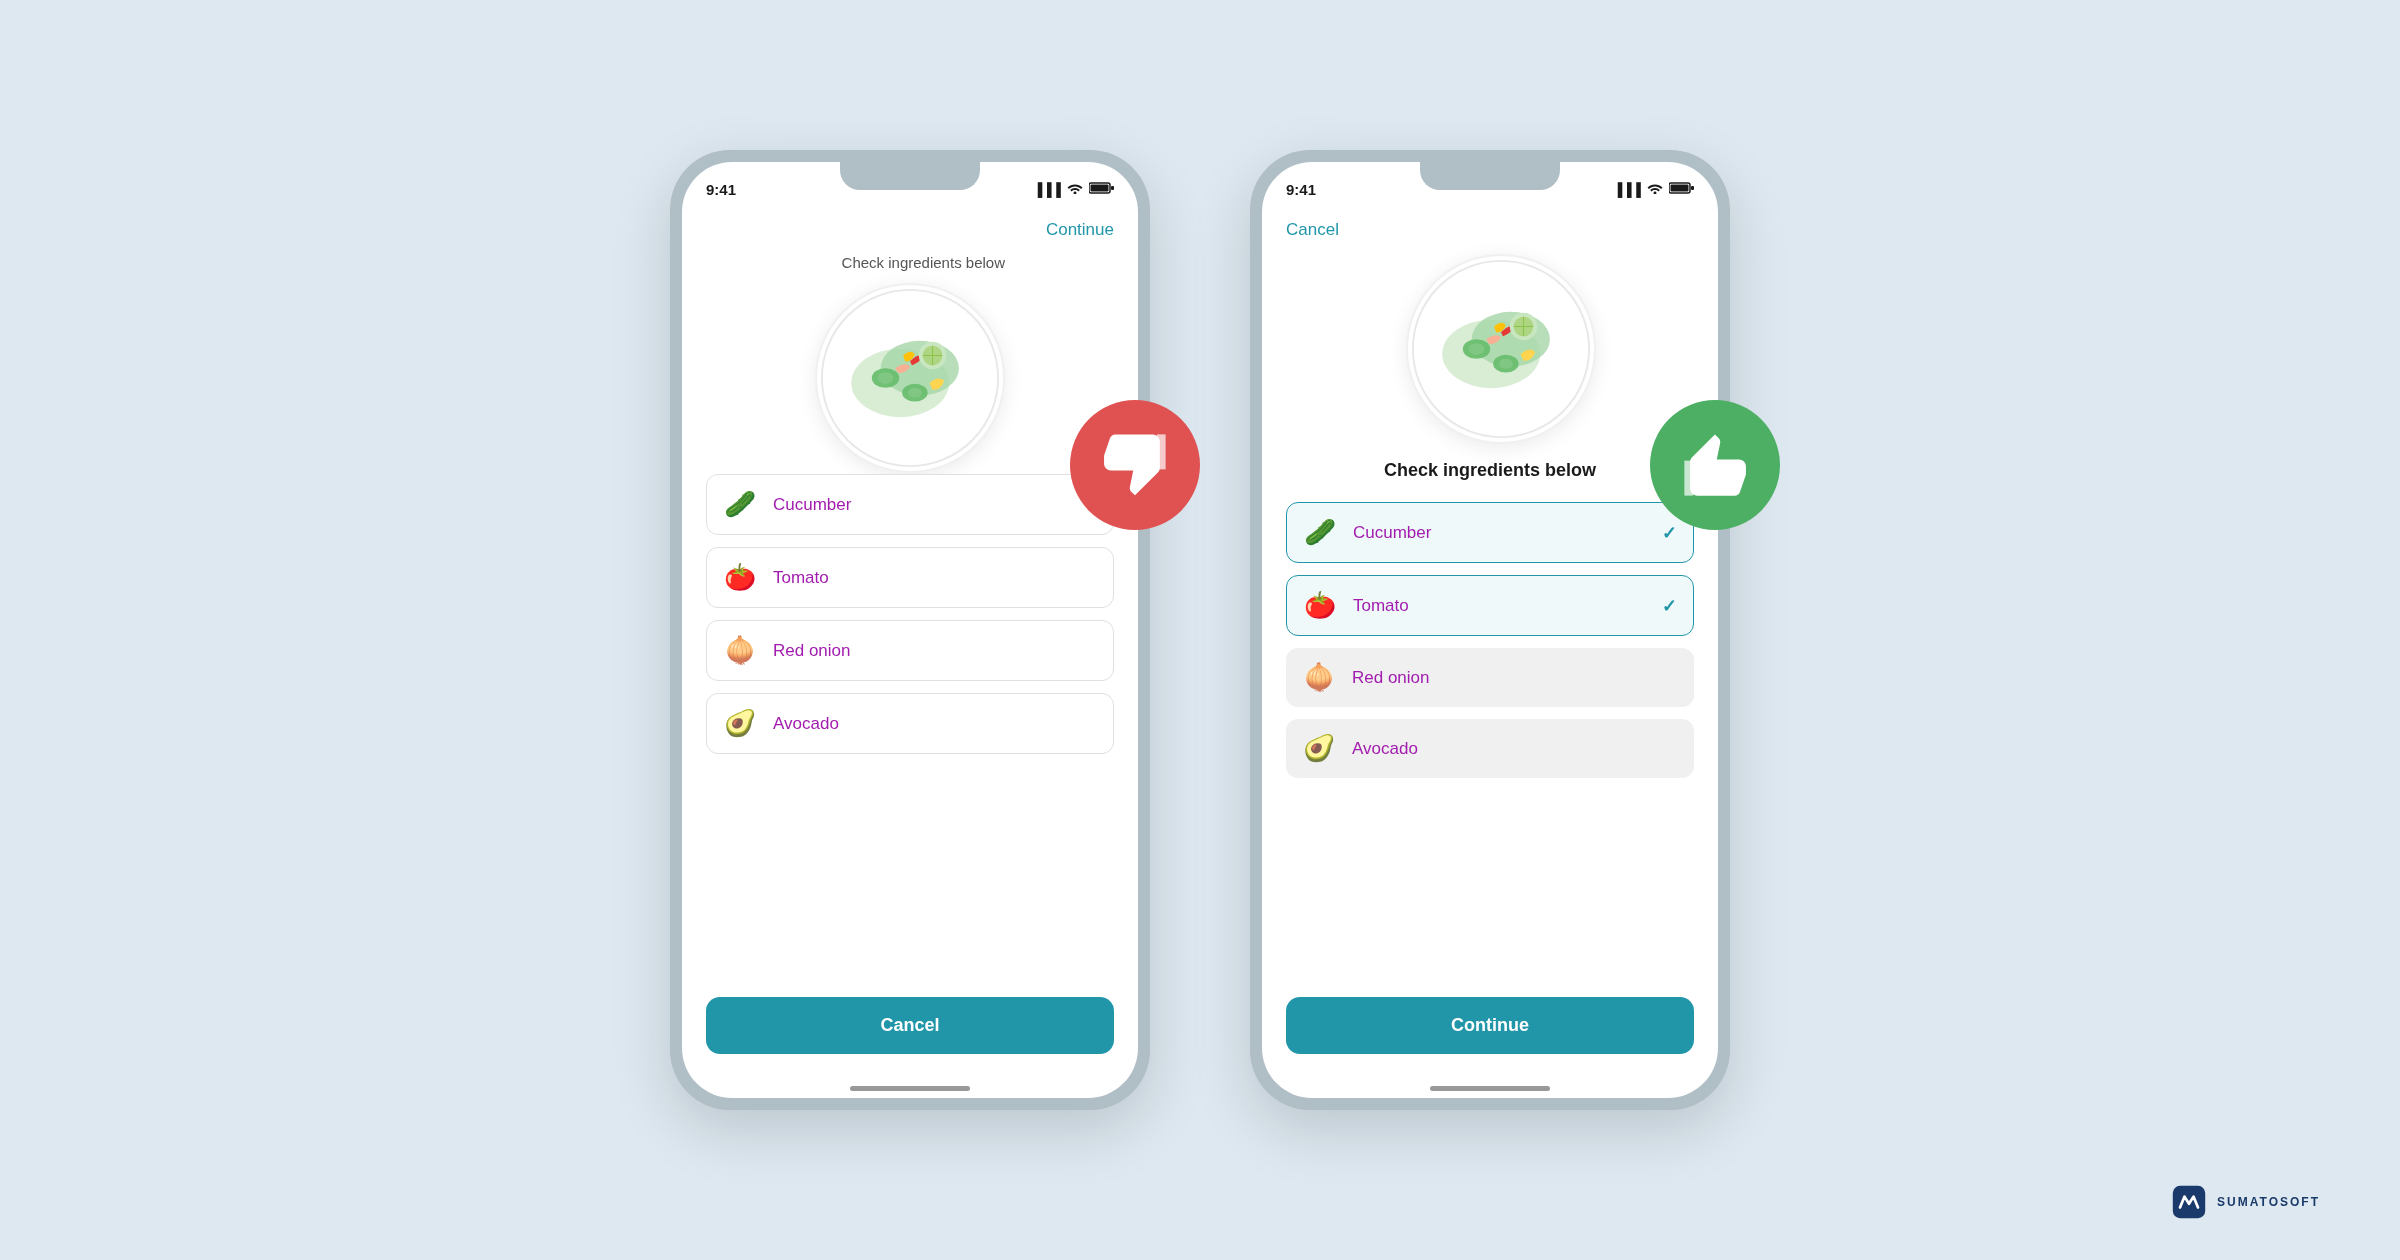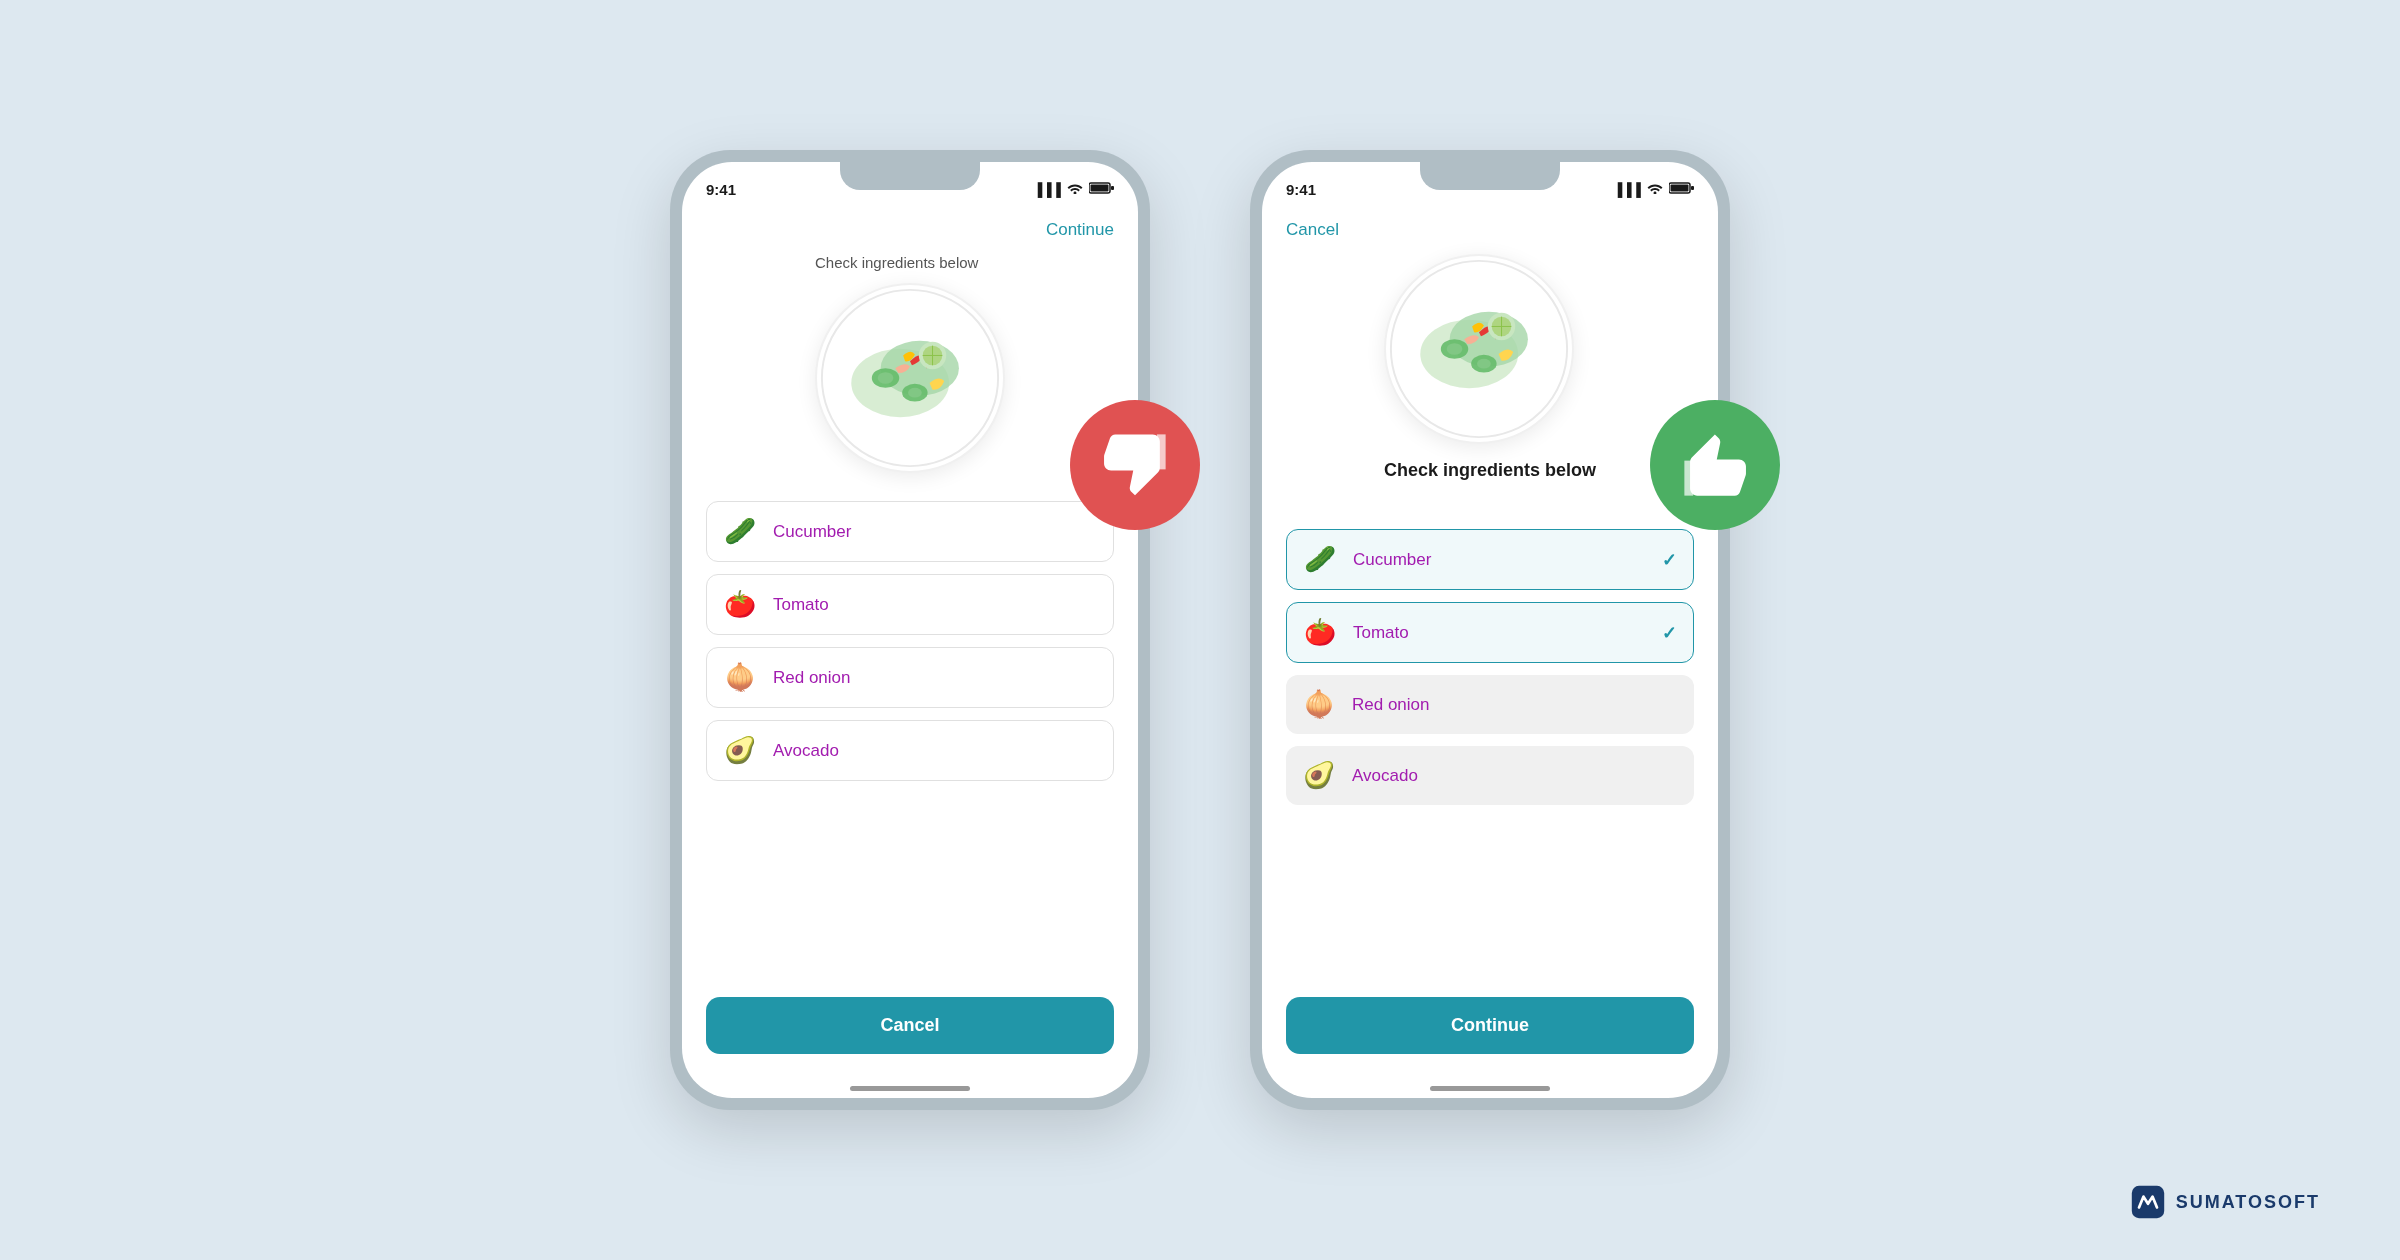--- a/index.html
+++ b/index.html
@@ -99,22 +99,22 @@
       padding: 0 24px 24px;
       display: flex;
       flex-direction: column;
       align-items: center;
     }
 
     
     .food-image-container {
       display: flex;
       flex-direction: column;
-      align-items: flex-start;
-      margin-bottom: 28px;
+      align-items: flex-end;
+      margin-bottom: 1px;
     }
 
     .section-title {
       font-size: 15px;
       color: #555;
       margin-bottom: 12px;
       text-align: center;
     }
 
     .section-title-bold {
@@ -242,21 +242,21 @@
       align-items: center;
       gap: 10px;
     }
 
     .brand-logo {
       width: 36px;
       height: 36px;
     }
 
     .brand-name {
-      font-size: 18px;
+      font-size: 12px;
       font-weight: 700;
       color: #1a3a6b;
       letter-spacing: 2px;
       text-transform: uppercase;
     }
 
     
     .plate-illustration {
       width: 190px;
       height: 190px;

